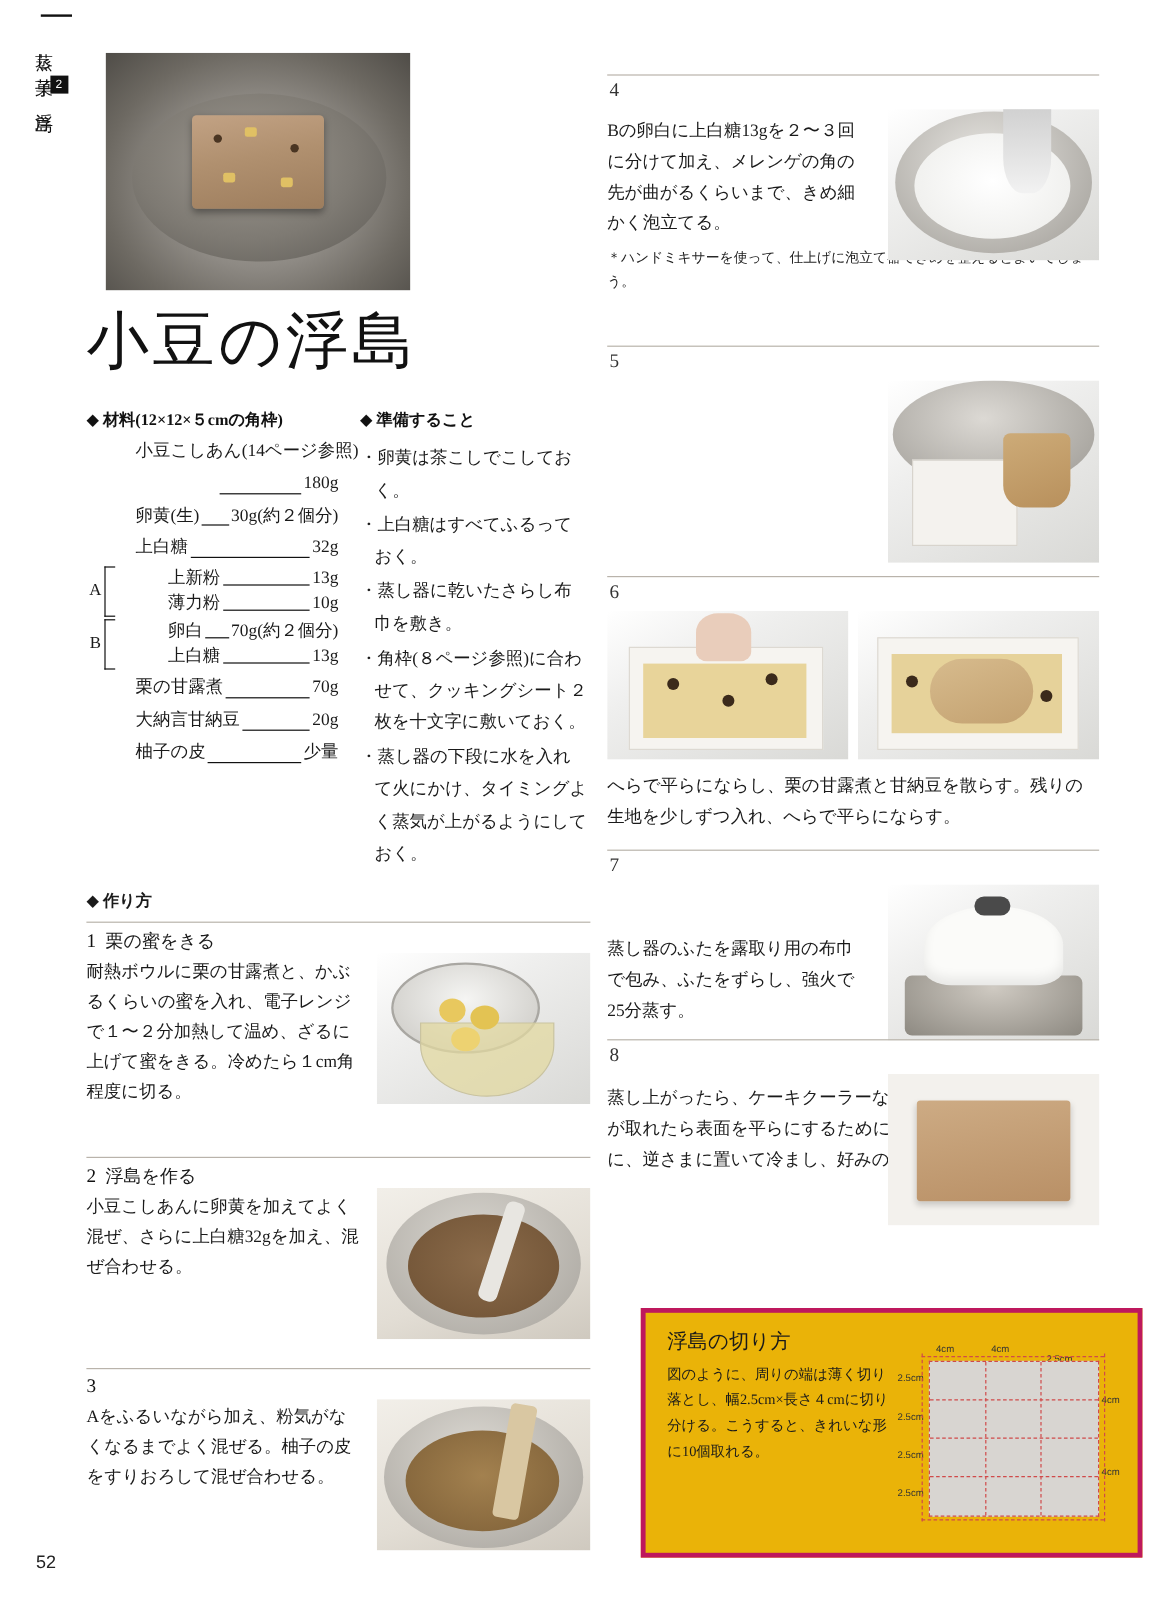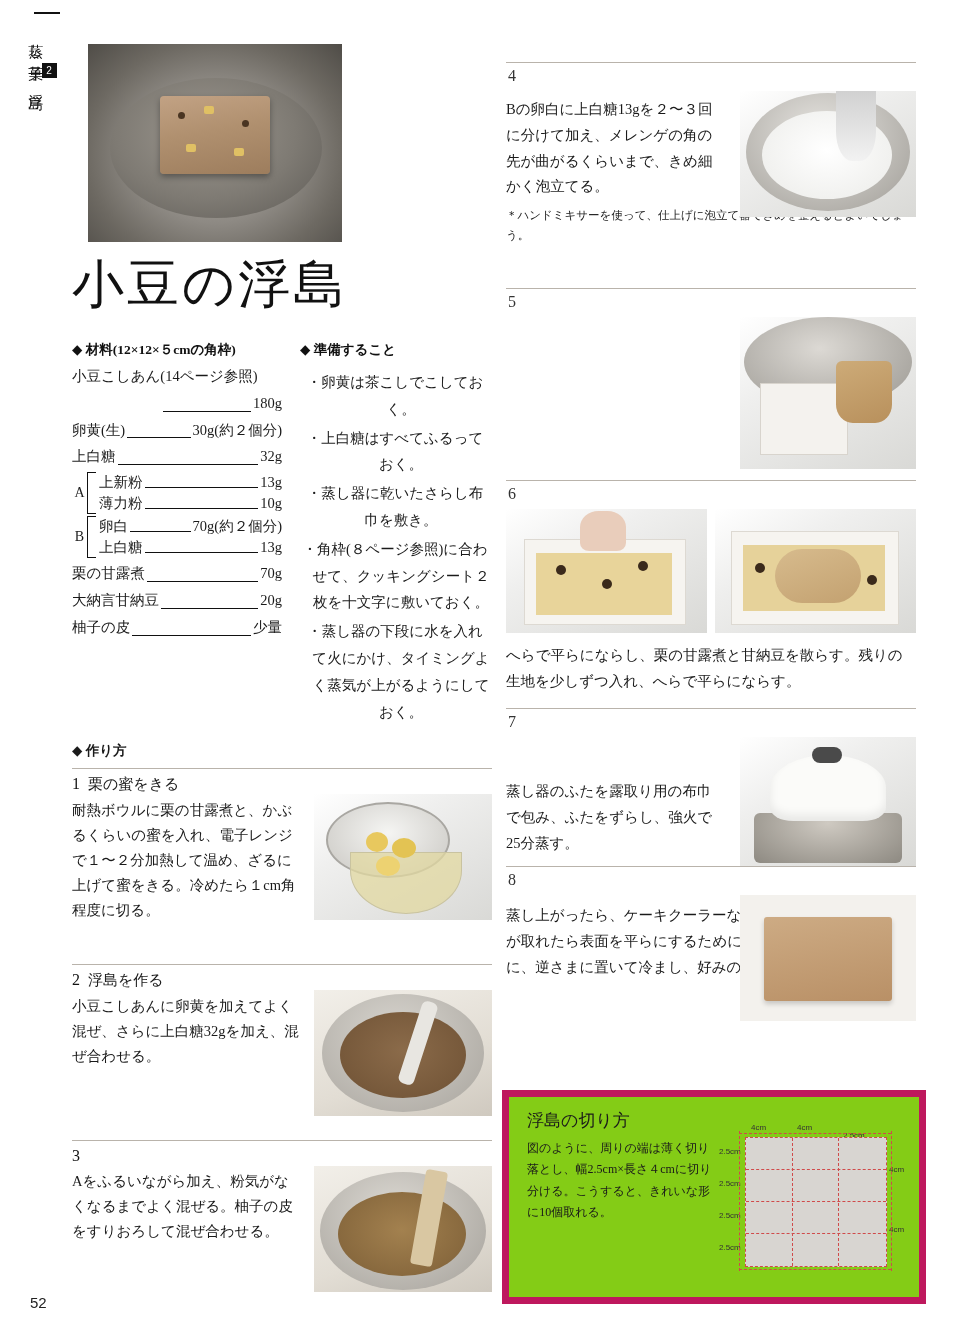--- a/index.html
+++ b/index.html
@@ -25,50 +25,50 @@
       background:linear-gradient(170deg,#c2a284 0%,#b0906f 45%,#9d7d5d 100%);box-shadow:0 3px 6px rgba(0,0,0,.35);}
   .hero-cake .dot{position:absolute;width:7px;height:7px;border-radius:50%;background:#4a3522;}
   .hero-cake .chip{position:absolute;width:10px;height:8px;border-radius:2px;background:#e0c064;}
 
   
   #title{position:absolute;left:72px;top:250px;font-size:52px;letter-spacing:3px;color:#111;}
 
   
   .col-head{font-size:13.5px;font-weight:bold;color:#111;}
   #ing{position:absolute;left:72px;top:338px;width:210px;font-size:14.5px;line-height:1.85;}
-  #ing .row{display:flex;justify-content:space-between;white-space:nowrap;}
+  #ing .row{display:flex;justify-content:space-between;white-space:nowrap;margin-left:41px;}
   #ing .dashline{flex:1;position:relative;top:-5px;border-bottom:1px solid #111;margin:0 2px;}
   .bracket-group{display:flex;align-items:center;margin:2px 0;}
   .bracket-letter{width:15px;font-size:14px;text-align:center;}
   .bracket{width:8px;border-left:1px solid #111;border-top:1px solid #111;border-bottom:1px solid #111;height:40px;margin-right:3px;}
   .bracket-rows{flex:1;text-align:right;}
   .bracket-rows .row{line-height:1.45;}
 
   #prep{position:absolute;left:300px;top:338px;width:190px;font-size:14.5px;line-height:1.85;}
-  #prep ul{list-style:none;margin:6px 0 0 0;padding:0;text-align:center;}
+  #prep ul{list-style:none;margin:6px 0 0 0;padding:0;}
   #prep li{text-indent:-12px;padding-left:12px;margin-bottom:2px;}
 
   
   #howto-head{position:absolute;left:72px;top:742px;font-size:13.5px;font-weight:bold;}
   .step-left{position:absolute;left:72px;width:420px;}
   .step-rule{border-top:1px solid #b9b3ab;}
   .step-title{font-size:15px;padding:6px 0 4px 0;display:flex;gap:8px;align-items:baseline;}
   .step-no{font-size:16px;color:#111;}
   .step-body{font-size:14.5px;line-height:1.72;width:228px;}
   .step-photo{position:absolute;right:0;top:26px;width:178px;height:126px;}
 
   
   .step-right{position:absolute;left:506px;width:410px;}
   .num-rule{border-top:1px solid #b9b3ab;padding-top:4px;}
   .num{font-size:16px;color:#333;padding-left:2px;}
   .r-body{font-size:14.5px;line-height:1.78;}
   .note{font-size:11.5px;line-height:1.7;color:#222;}
 
   
-  #cutbox{position:absolute;left:502px;top:1090px;width:410px;height:200px;border:7px solid #be185d;background:#84cc16;}
+  #cutbox{position:absolute;left:534px;top:1090px;width:410px;height:200px;border:4px solid #be185d;background:#eab308;}
   #cutbox h4{margin:0;padding:12px 0 4px 18px;font-size:17px;font-weight:normal;}
   #cutbox p{margin:0;padding:2px 0 0 18px;width:190px;font-size:12px;line-height:1.78;}
   .diagram{position:absolute;right:12px;top:24px;width:186px;height:160px;}
   .dgrid{position:absolute;left:24px;top:16px;width:140px;height:128px;background:#d8d5d1;border:1px dashed #d04a4a;}
   .dlabel{position:absolute;font-size:8px;color:#333;font-family:"Liberation Sans",sans-serif;}
   .vline{position:absolute;border-left:1px dashed #d04a4a;}
   .hline{position:absolute;border-top:1px dashed #d04a4a;}
 
   
   #pageno{position:absolute;left:30px;top:1294px;font-size:15px;font-family:"Liberation Sans",sans-serif;color:#222;}

